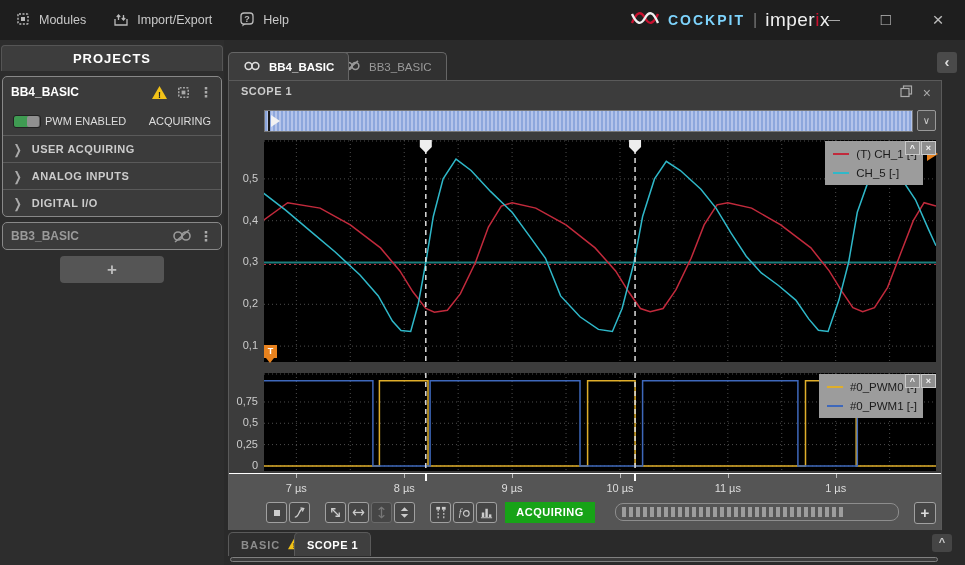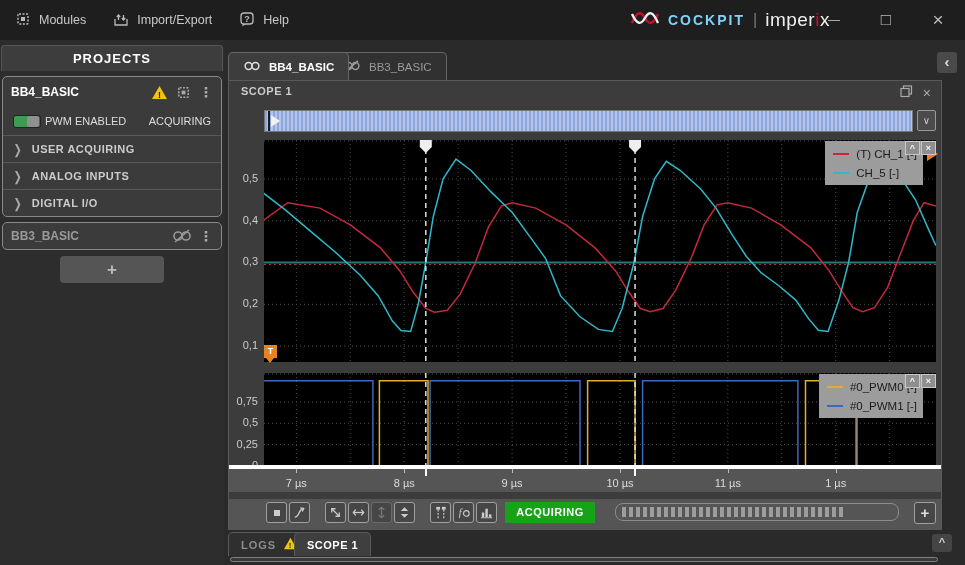--- a/index.html
+++ b/index.html
@@ -80,22 +80,22 @@
   .legend-btns { position:absolute; top:1px; right:0; display:flex; gap:1px; z-index:4; }
   .lbtn { width:15px; height:14px; background:#8e8e8e; border:1px solid #c9c9c9; color:#f3f3f3;
     font-size:9px; text-align:center; line-height:12px; font-weight:bold; }
   .t-badge { position:absolute; left:35px; top:264px; width:13px; height:13px; background:#e8821e;
     color:#fff; font-size:9px; font-weight:bold; text-align:center; line-height:13px; z-index:3; }
   .t-badge::after { content:""; position:absolute; left:2px; top:13px; border-left:4.5px solid transparent;
     border-right:4.5px solid transparent; border-top:5px solid #e8821e; }
   .orange-marker { position:absolute; left:698px; top:66px; width:0; height:0; z-index:3;
     border-left:11px solid #e8821e; border-top:7px solid transparent; border-bottom:7px solid transparent; }
 
-  .axis-strip { position:absolute; left:0; top:384px; width:712px; height:27px; background:#555;
-    border-top:4px solid #ffffff; }
+  .axis-strip { position:absolute; left:0; top:392px; width:712px; height:27px; background:#555;
+    border-top:1px solid #ffffff; }
   .xlab { position:absolute; top:8px; width:40px; text-align:center; color:#ddd; font-size:11px; }
   .xtick { position:absolute; top:0; width:1px; height:4px; background:#bbb; }
   .ctick { position:absolute; top:0; width:2px; height:7px; background:#fff; }
 
   .toolbar { position:absolute; left:0; top:418px; width:712px; height:31px; background:#555; }
   .tbtn { position:absolute; top:3px; width:21px; height:21px; background:#464646;
     border:1.5px solid #a0a0a0; border-radius:3px; display:flex; align-items:center; justify-content:center; }
   .tbtn.disabled { border-color:#6a6a6a; }
   .acquiring { position:absolute; left:276px; top:3px; width:90px; height:21px; background:#17a317;
     color:#fff; font-size:11px; font-weight:bold; letter-spacing:0.5px; text-align:center; line-height:21px; }
@@ -457,21 +457,21 @@
         <div class="acquiring">ACQUIRING</div>
         <div class="hprogress">
             <div class="fill"></div>
           </div>
         <div class="plus-btn">+</div>
       </div>
     </div>
 
     <div class="bottom-tabs">
       <div class="btab logs">
-        <span>LOGS</span>
+        <span>BASIC</span>
         <span>
           <svg width="15" height="13" viewBox="0 0 17 15">
               <polygon points="8.5,1 16,14 1,14" fill="#f2c218"></polygon>
               <text x="8.5" y="12.5" text-anchor="middle" font-size="9" font-weight="bold" fill="#222">!</text>
             </svg>
         </span>
       </div>
       <div class="btab scope">
         <span>SCOPE 1</span>
       </div>

